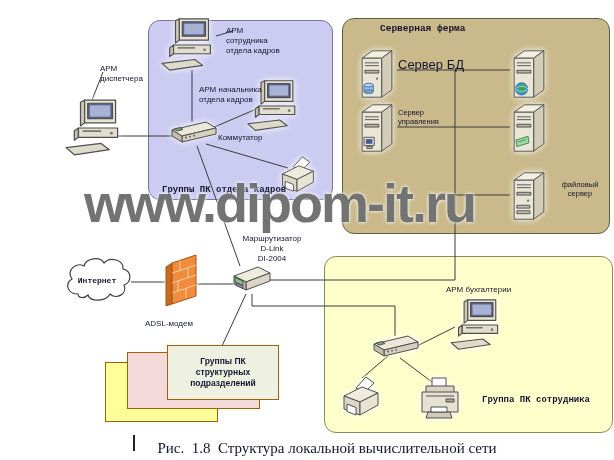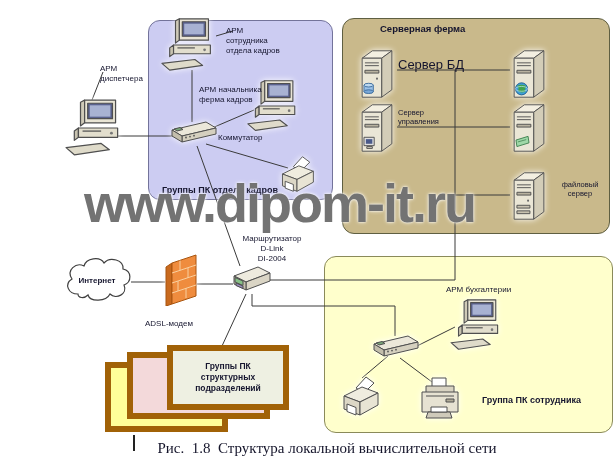--- a/index.html
+++ b/index.html
@@ -2,29 +2,29 @@
 <html><head>
 <meta charset="utf-8">
 <style>
   html,body{margin:0;padding:0;background:#fff;}
   .stage{position:relative;width:614px;height:460px;background:#fff;overflow:hidden;
          font-family:"Liberation Sans",sans-serif;}
   .box{position:absolute;border:1px solid #6e6e58;border-radius:12px;z-index:0;}
   .hr-box{left:148px;top:20px;width:183px;height:178px;background:#ccccf2;border-color:#73739a;}
   .farm-box{left:342px;top:18px;width:266px;height:214px;background:#c9b98b;border-color:#5f5f42;}
   .acc-box{left:324px;top:256px;width:287px;height:175px;background:#ffffcc;border-color:#8a8a5a;}
-  .st-rect{position:absolute;border:6px solid #a16207;z-index:1;}
+  .st-rect{position:absolute;border:1px solid #a16207;z-index:1;}
   .st-yellow{left:105px;top:362px;width:111px;height:58px;background:#ffff99;}
   .st-pink{left:127px;top:352px;width:131px;height:55px;background:#f3d9da;}
   .st-top{left:167px;top:345px;width:110px;height:53px;background:#eef0e2;z-index:3;
           display:flex;align-items:center;justify-content:center;text-align:center;}
   .wires{position:absolute;left:0;top:0;z-index:2;}
   .dev{position:absolute;z-index:3;filter:drop-shadow(0 0 3px rgba(255,255,255,.95));}
   .lbl{position:absolute;z-index:4;font-size:8px;line-height:1.25;color:#15152e;white-space:pre-line;}
-  .b{font-weight:bold;}
+  .b{font-weight:bold;font-family:Liberation Mono, monospace;}
   .ctr{text-align:center;}
   .farm-title{font-size:9.5px;}
   .grp-title{font-size:9px;}
   .st-title{font-size:8.5px;line-height:1.3;color:#15152e;font-weight:bold;white-space:pre-line;padding:0 4px;}
   .watermark{position:absolute;left:84px;top:176px;z-index:6;font-weight:800;font-size:54px;
              letter-spacing:-2px;color:#737373;line-height:1;
              text-shadow:0 0 2px #fff,0 0 4px rgba(255,255,255,.8);}
   .caption{position:absolute;left:40px;top:434px;width:574px;z-index:5;text-align:center;
            font-family:"Liberation Serif",serif;font-size:15px;color:#14142a;white-space:pre-wrap;margin-top:6px;}
   .cursor{position:absolute;left:133px;top:435px;width:2px;height:16px;background:#222;z-index:5;}
@@ -319,21 +319,21 @@
       </g>
     </svg>
   </div>
 
   <div class="lbl" style="left:100px;top:64px;">АРМ
 диспетчера</div>
   <div class="lbl" style="left:226px;top:26px;">АРМ
 сотрудника
 отдела кадров</div>
   <div class="lbl" style="left:199px;top:85px;">АРМ начальника
-ферма кадров</div>
+отдела кадров</div>
   <div class="lbl" style="left:218px;top:133px;">Коммутатор</div>
   <div class="lbl b grp-title" style="left:162px;top:185px;">Группы ПК отдела кадров</div>
 
   <div class="lbl b farm-title" style="left:380px;top:23px;">Серверная ферма</div>
   <div class="lbl" style="left:398px;top:57px;font-size:13px;">Сервер БД</div>
   <div class="lbl" style="left:398px;top:108px;font-size:7.5px;">Сервер
 управления</div>
   <div class="lbl ctr" style="left:556px;top:180px;width:48px;font-size:7.5px;">файловый
 сервер</div>
 

